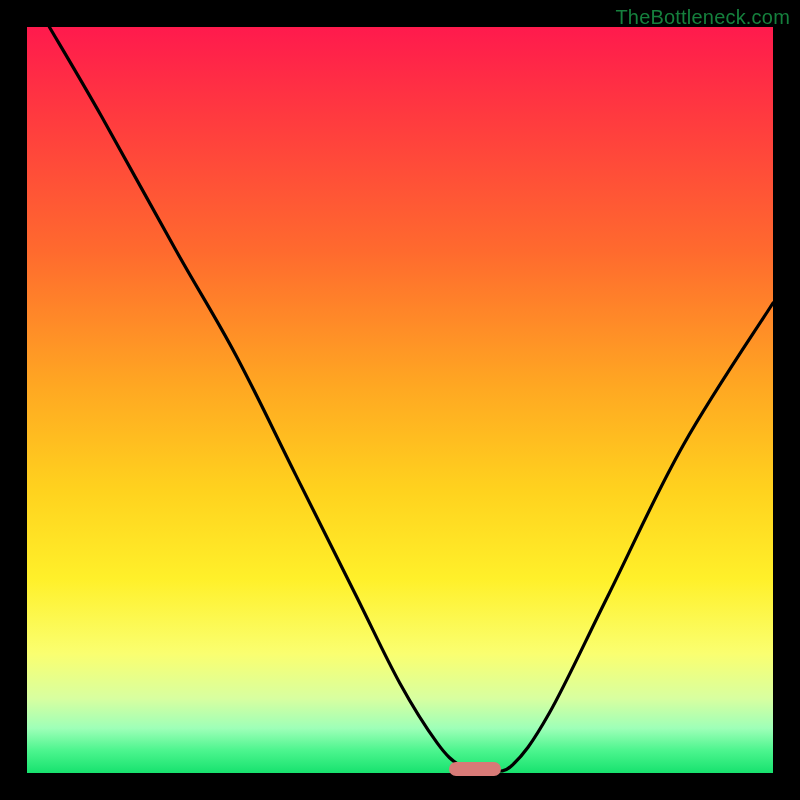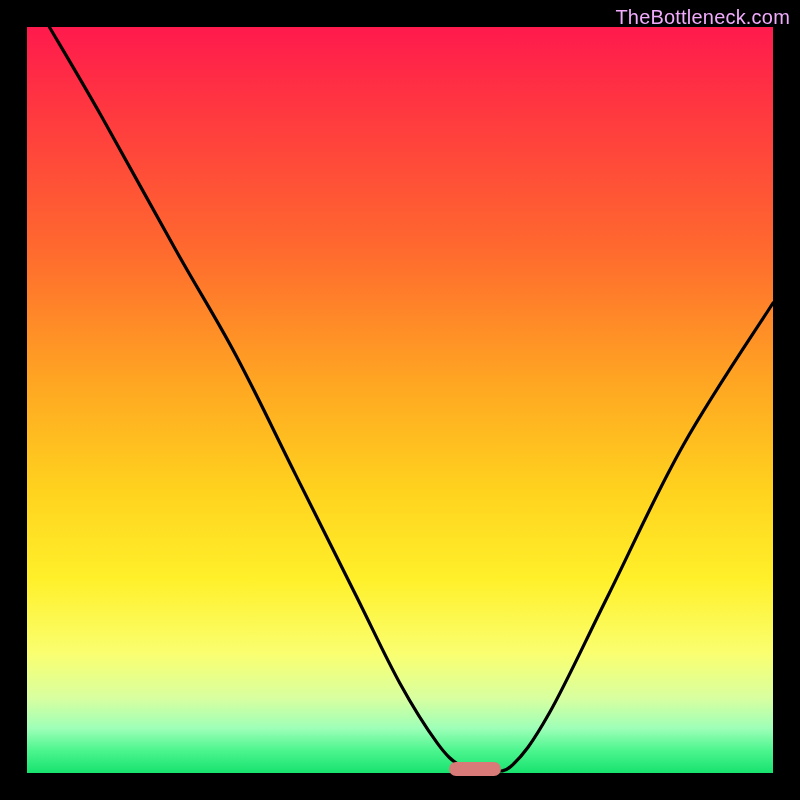--- a/index.html
+++ b/index.html
@@ -38,21 +38,21 @@
       #d8ffa0 90%,
       #9effb8 94%,
       #4cf58e 97%,
       #17e26e 100%
     );
   }
   .watermark {
     position: absolute;
     top: 6px;
     right: 10px;
-    color: #f0abfc;
+    color: #15803d;
     font-size: 20px;
     font-weight: 500;
     letter-spacing: 0.2px;
     user-select: none;
   }
   svg.curve {
     position: absolute;
     left: 0;
     top: 0;
     width: 746px;

